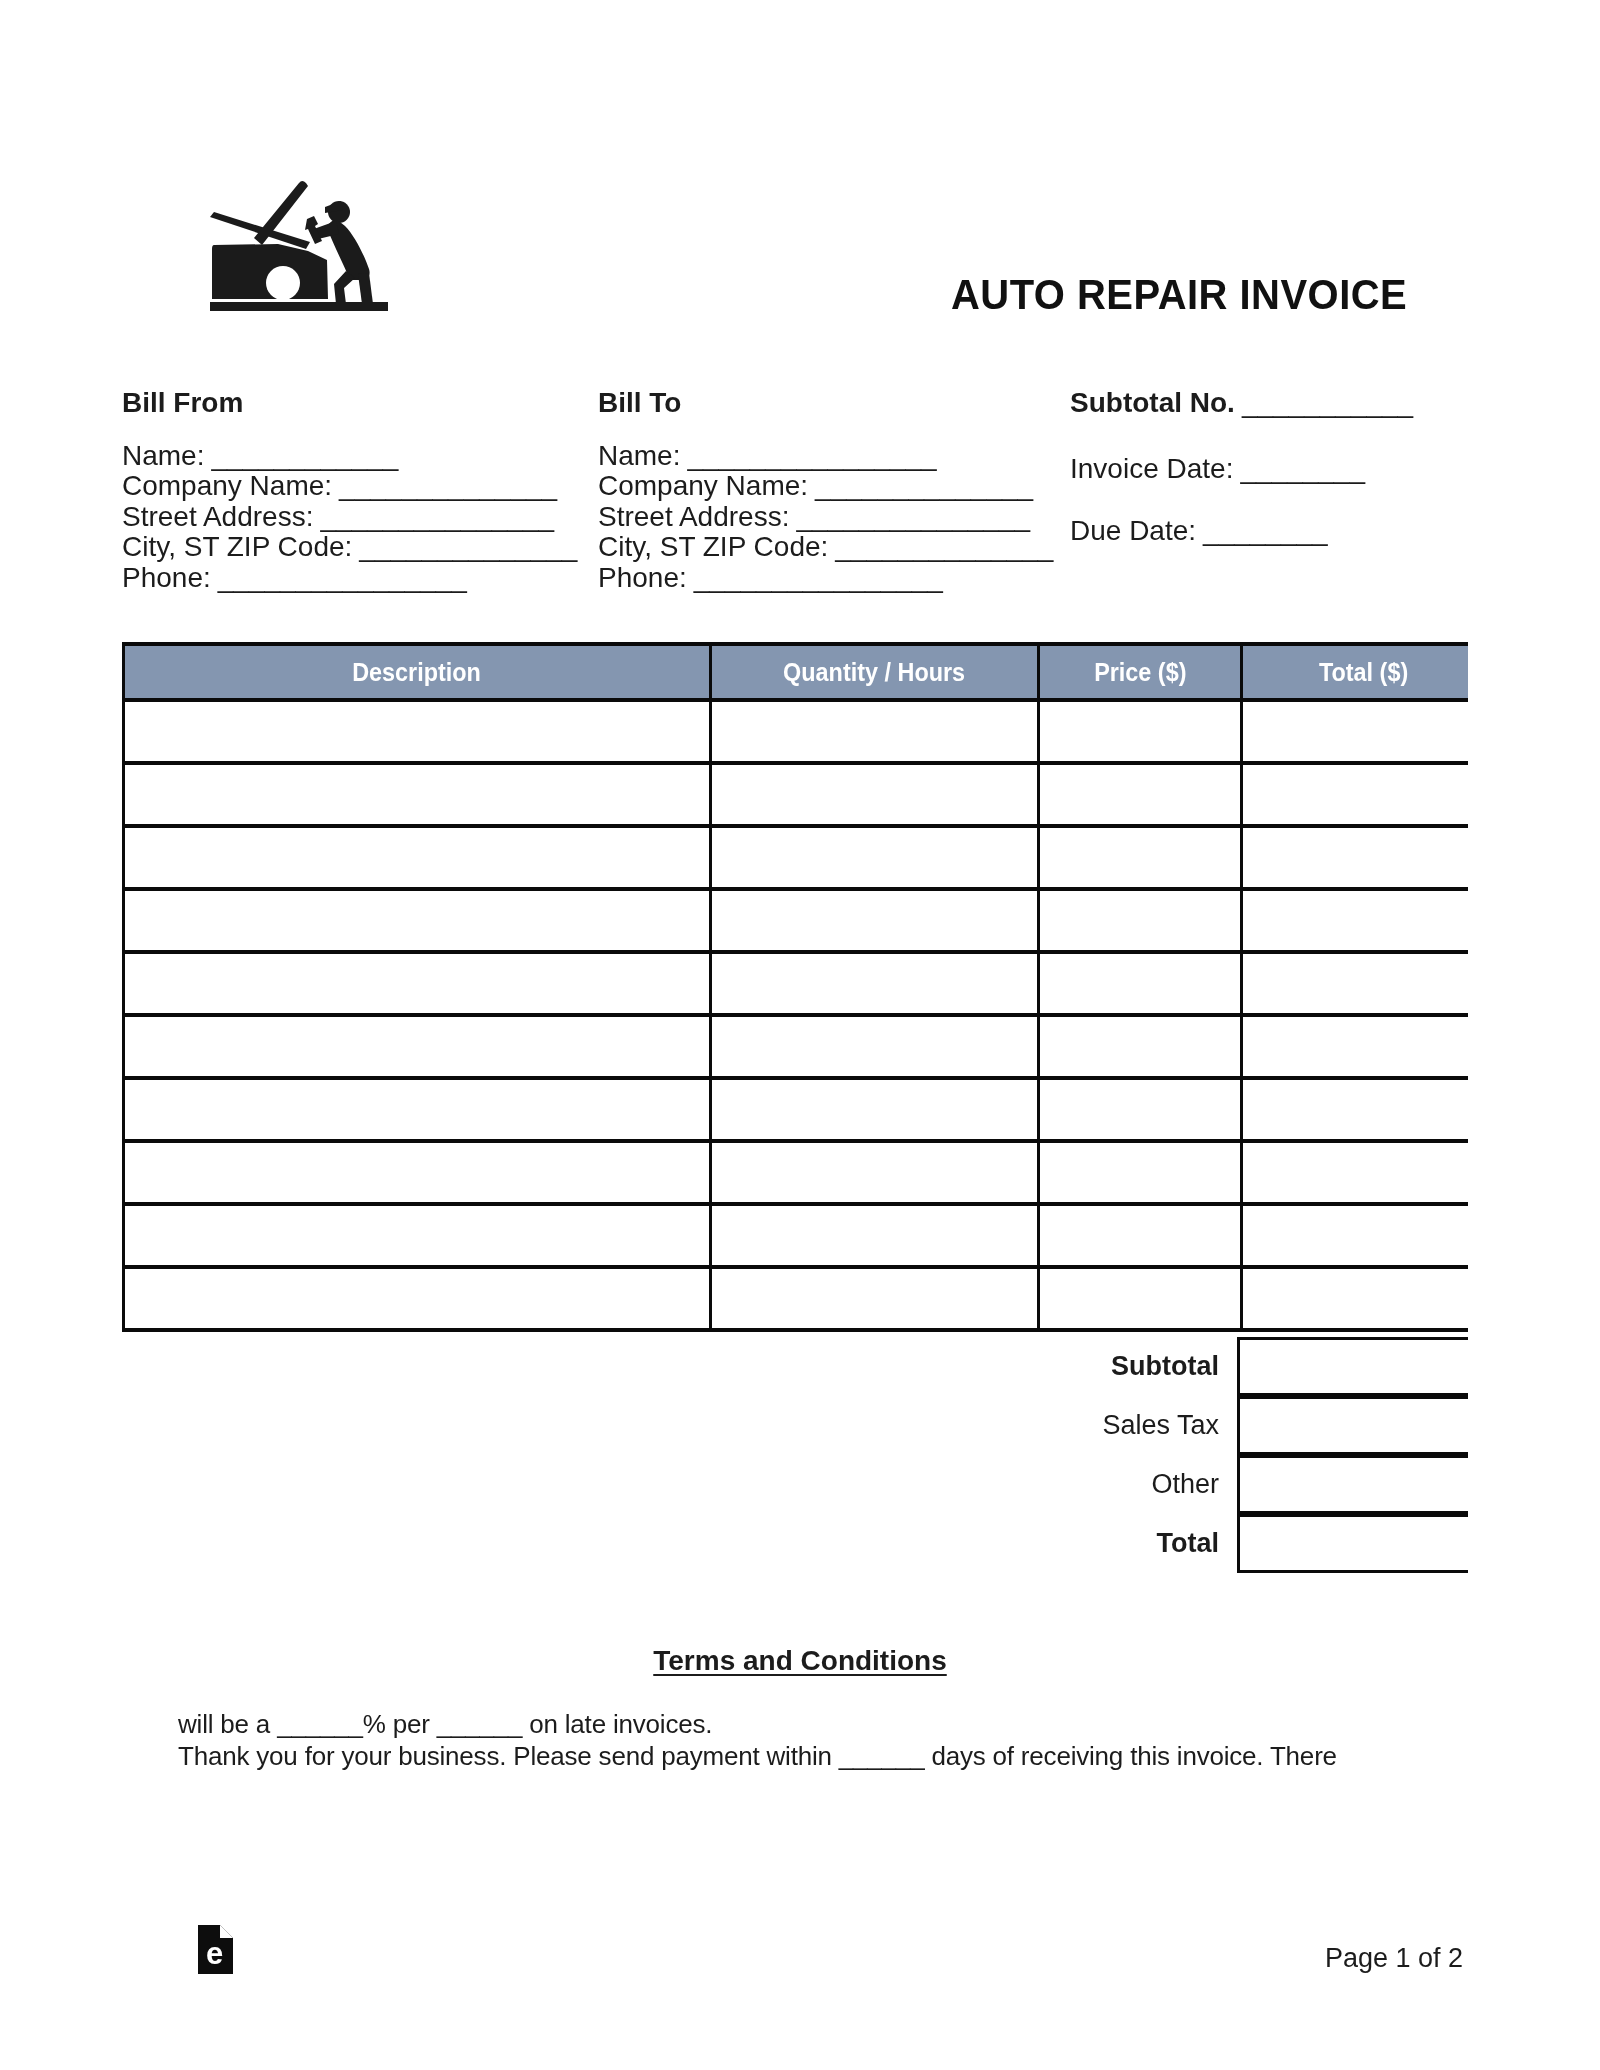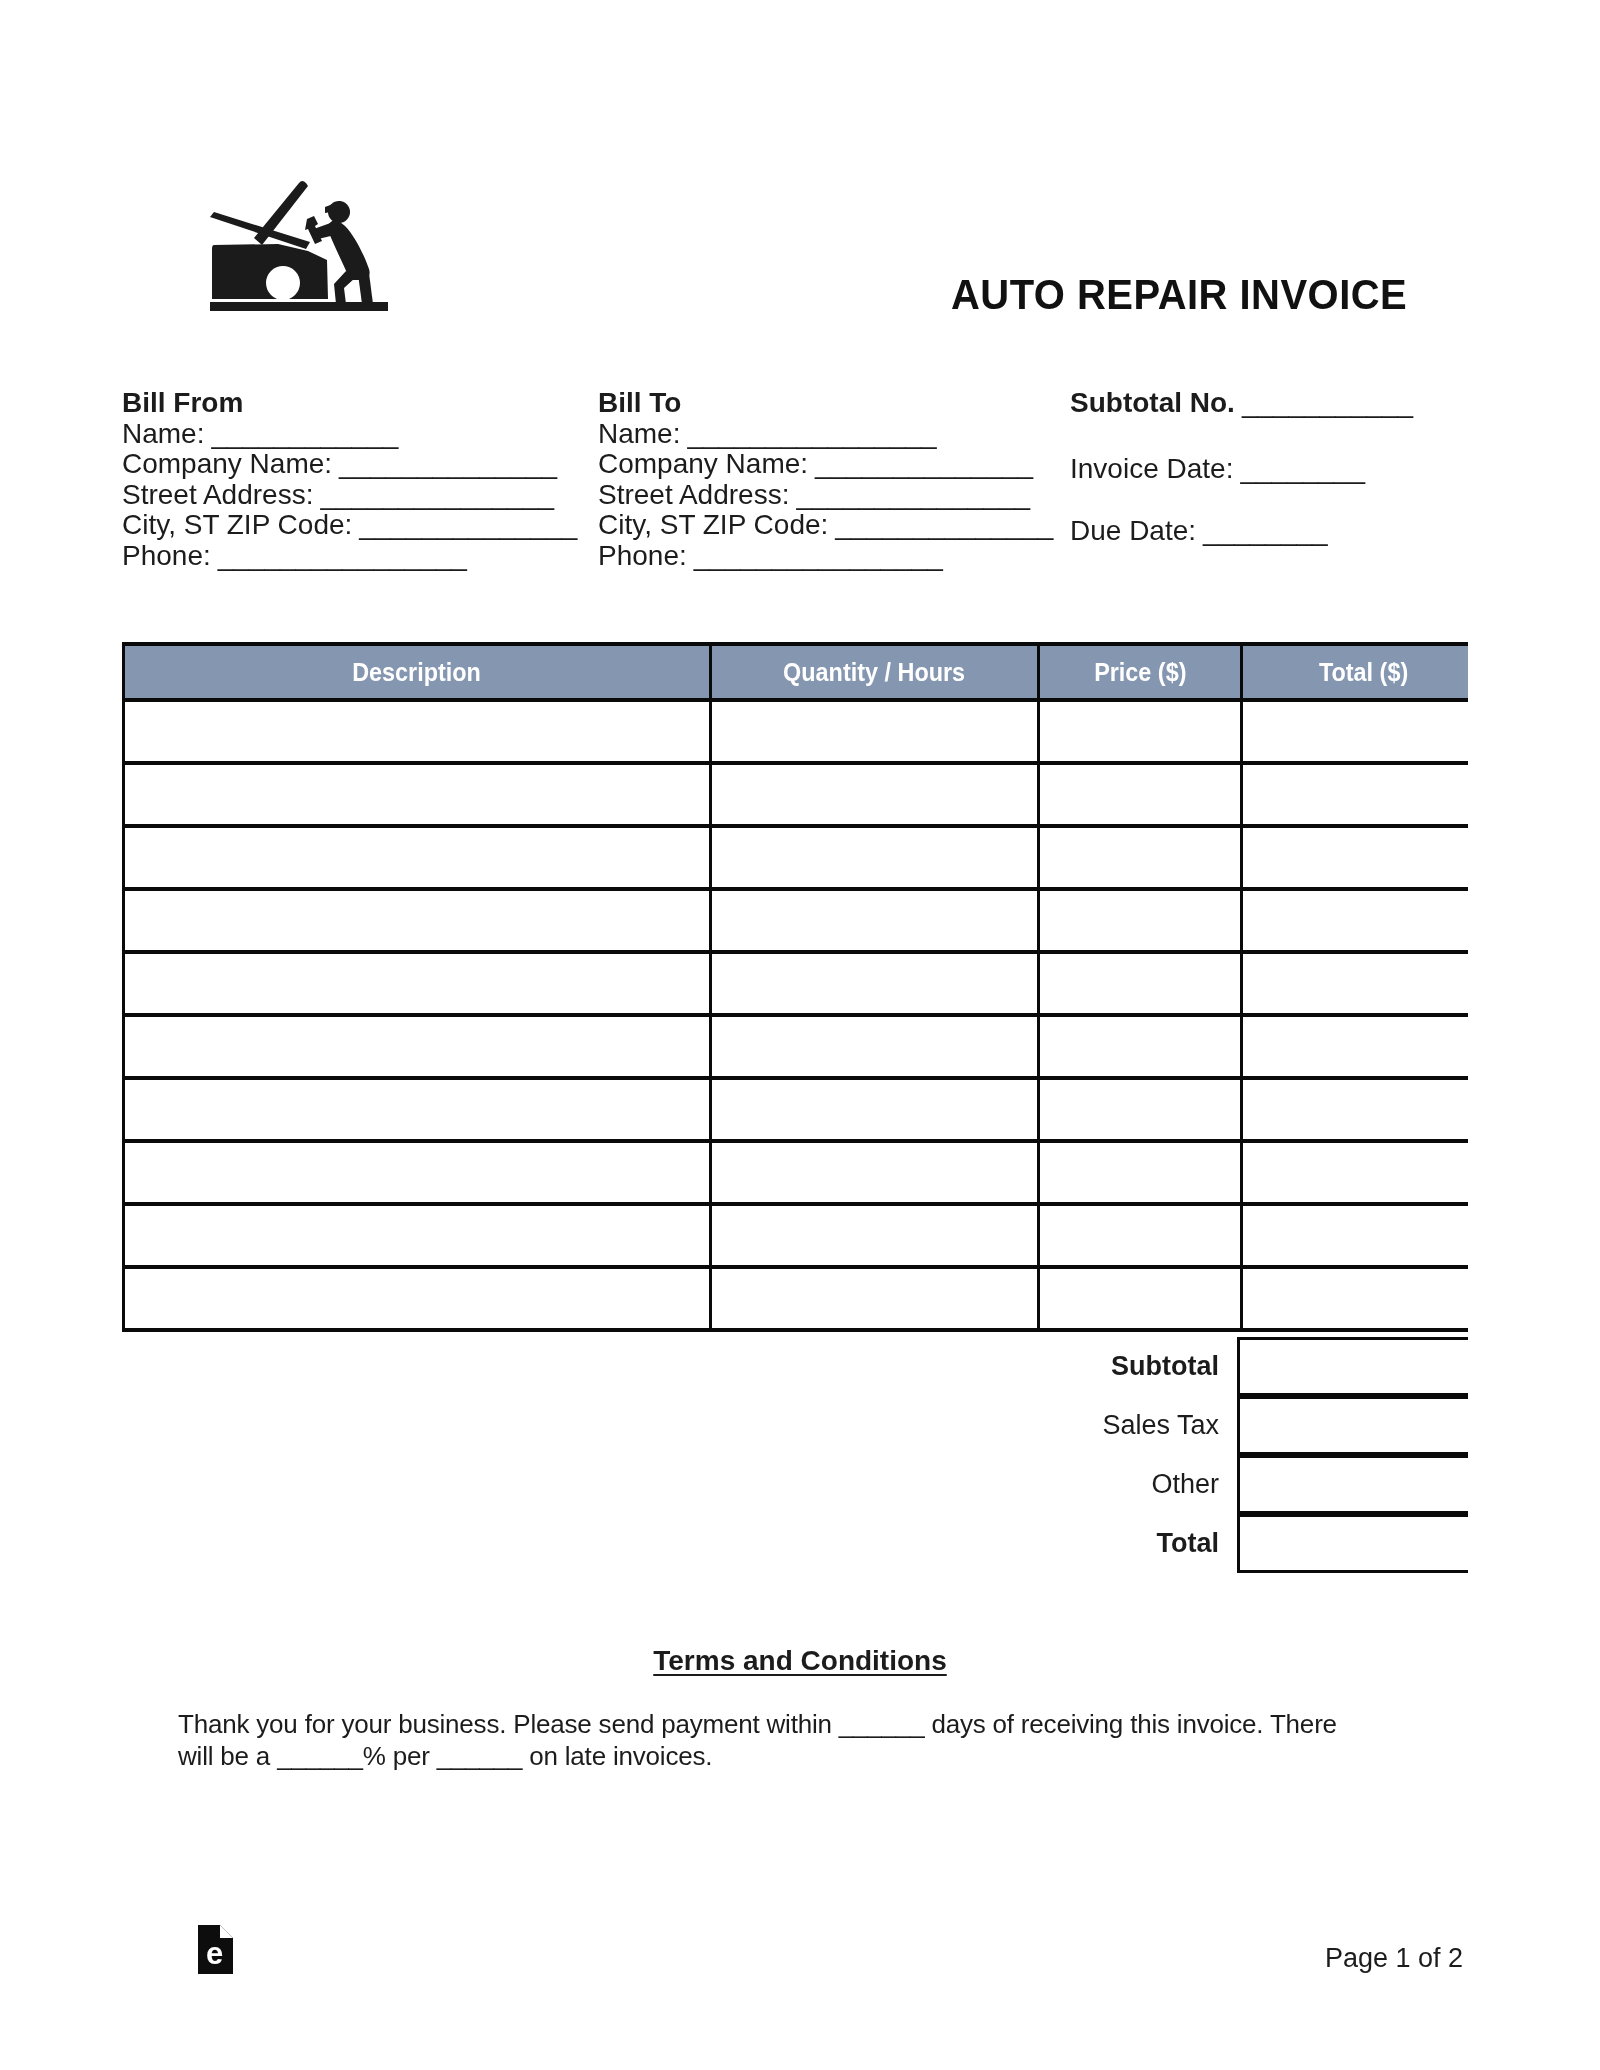--- a/index.html
+++ b/index.html
@@ -25,21 +25,21 @@
     position:absolute;left:951px;top:270px;
     font-size:43px;font-weight:700;letter-spacing:.5px;
     white-space:nowrap;color:#111;
     transform:scaleX(.93);transform-origin:left top;
   }
 
   
   .bill-block{position:absolute;top:388px;font-size:28px;line-height:30.5px;}
   .bill-from{left:122px;}
   .bill-to{left:598px;}
-  .bill-heading{font-weight:700;margin-bottom:0;}
+  .bill-heading{font-weight:700;margin-bottom:22px;}
   .field-line{white-space:nowrap;}
   .field-blank{margin-left:7px;letter-spacing:0;margin-top:23px;}
   .meta-line{position:absolute;left:1070px;font-size:28px;line-height:30.5px;white-space:nowrap;}
   .meta-1{top:388px;}
   .meta-2{top:454px;}
   .meta-3{top:516px;}
   .bold{font-weight:700;}
 
   
   .items-table{
@@ -231,22 +231,22 @@
   <div class="summary-box srow-0"></div>
   <div class="summary-label srow-1">Sales Tax</div>
   <div class="summary-box srow-1"></div>
   <div class="summary-label srow-2">Other</div>
   <div class="summary-box srow-2"></div>
   <div class="summary-label srow-3 bold">Total</div>
   <div class="summary-box srow-3"></div>
 
   <div class="terms-heading">Terms and Conditions</div>
   <div class="terms-par">
+    <div>will be a ______% per ______ on late invoices.</div>
     <div>Thank you for your business. Please send payment within ______ days of receiving this invoice. There</div>
-    <div>will be a ______% per ______ on late invoices.</div>
   </div>
 
   <div class="footer-logo">
     <svg viewBox="0 0 35 49" width="35" height="49" xmlns="http://www.w3.org/2000/svg" aria-hidden="true">
       <path d="M0 0 H22 L35 13 V49 H0 Z" fill="#0d0d0d"></path>
       <path d="M22 0 V13 H35 Z" fill="#ffffff"></path>
       <text x="8" y="39" font-family="Liberation Sans, DejaVu Sans, sans-serif" font-size="31" font-weight="700" fill="#ffffff">e</text>
     </svg>
   </div>
   <div class="page-indicator">Page 1 of 2</div>

